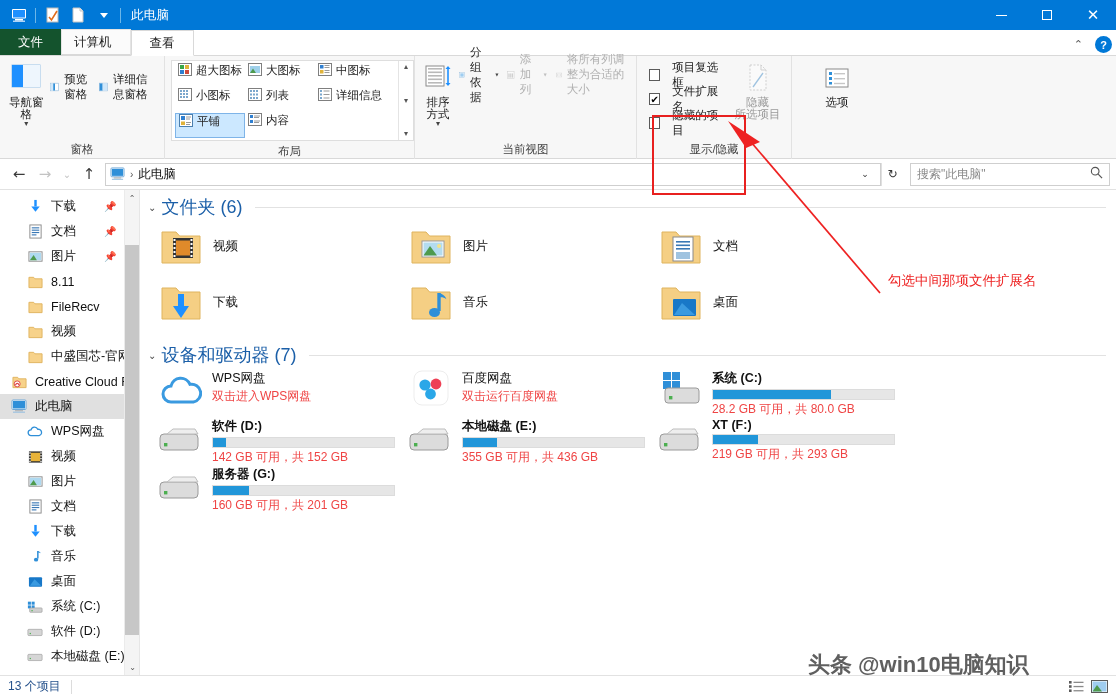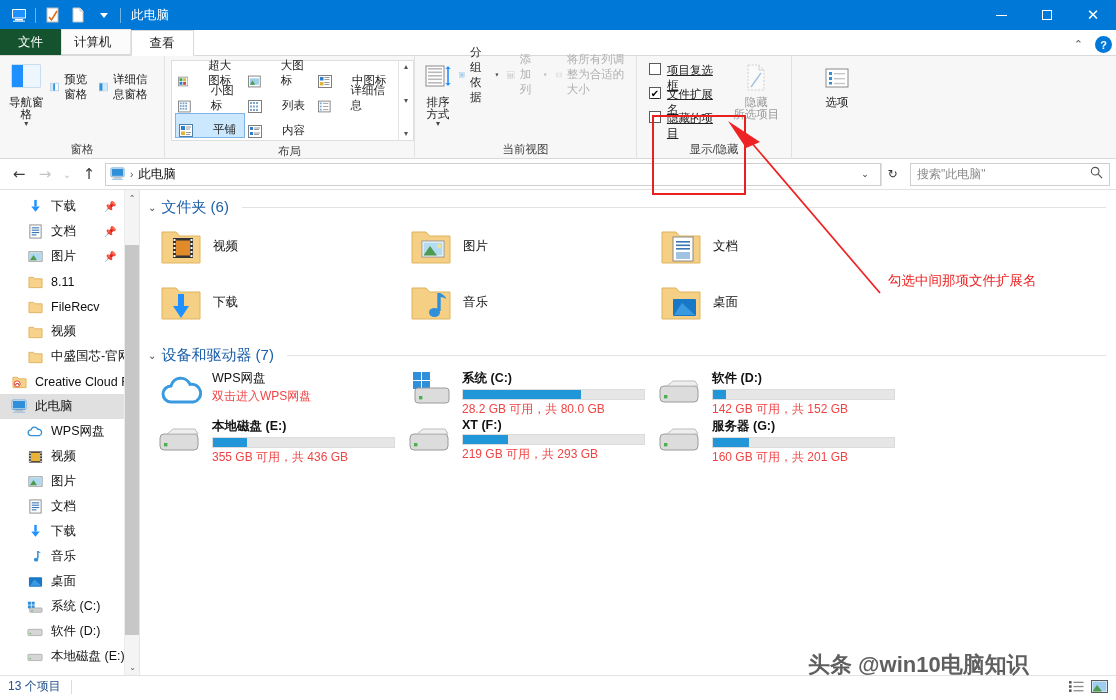--- a/index.html
+++ b/index.html
@@ -54,29 +54,29 @@
   .bigbtn .lbl{ font-size:11.5px; color:#222; text-align:center; line-height:12px; margin-top:3px; }
   .bigbtn .caret{ font-size:8px; color:#444; line-height:7px; }
 
   .smallbtn{ display:flex; align-items:center; gap:5px; height:25px; padding:0 4px; font-size:11.5px; color:#222; }
   .smallbtn.dis{ color:#b0b0b0; }
   .col-small{ display:flex; flex-direction:row; padding-top:2px;font-family:Liberation Mono, monospace; }
 
   
   .gallery{ border:1px solid #dedede; background:#fff; display:flex; margin-top:1px; }
   .gal-grid{ display:grid; grid-template-columns:70px 70px 80px; grid-auto-rows:25px; padding:2px 3px; }
-  .gal-item{ display:flex; align-items:flex-end; gap:20px; font-size:11.5px; color:#222; padding:0 3px; }
+  .gal-item{ display:flex; align-items:flex-start; gap:4px; font-size:11.5px; color:#222; padding:0 3px; }
   .gal-item.sel{ background:#cce8ff; border:1px solid #7eb4e8; }
   .gal-scroll{ width:15px; border-left:1px solid #e4e4e4; display:flex; flex-direction:column;
                justify-content:space-between; align-items:center; padding:2px 0; }
   .gal-scroll span{ font-size:8px; color:#555; line-height:8px; }
 
   
   .cbcol{ display:flex; flex-direction:column; padding:3px 4px 0 4px; }
-  .cbrow{ display:flex; gap:6px; height:24px; font-size:11.5px; color:#222;text-decoration:underline; }
+  .cbrow{ display:flex; align-items:center; gap:12px; height:24px; font-size:11.5px; color:#222; }
   .cbox{ width:12px; height:12px; border:1px solid #5a5a5a; background:#fff;
          display:flex; align-items:center; justify-content:center; font-size:10px; color:#000; }
   .red-outline{ position:absolute; left:652px; top:59px; width:94px; height:80px;
                 border:2px solid #e8201f; pointer-events:none; z-index:6; }
 
   
   .addrbar{ height:31px; background:#fff; display:flex; align-items:center; padding:0 6px;
             border-bottom:1px solid #e2e2e2; }
   .navbtn{ width:26px; height:26px; display:flex; align-items:center; justify-content:center;
            font-size:15px; color:#3a3a3a; font-family:"DejaVu Sans",sans-serif; }
@@ -108,21 +108,21 @@
   .np-item.sel{ background:#e0e0e0; }
   .np-item .ico{ width:18px; height:18px; display:flex; align-items:center; justify-content:center; flex-shrink:0; }
   .np-item .txt{ white-space:nowrap; }
   .np-item .pin{ position:absolute; right:22px; color:#9b9b9b; font-size:10px; }
   .np-item.ind1{ padding-left:26px; }
 
   
   .mainpane{ flex:1; position:relative; overflow:hidden; background:#fff; }
   .group-head{ display:flex; align-items:center; height:22px; padding-left:8px; gap:5px; }
   .gh-caret{ font-size:10px; color:#4a4a4a; }
-  .gh-title{ font-size:15px; color:#1b5fa8; white-space:nowrap; }
+  .gh-title{ font-size:18px; color:#1b5fa8; white-space:nowrap; }
   .gh-line{ flex:1; height:1px; background:#e2e2e2; margin:0 10px 0 8px; }
 
   .tilegrid{ display:grid; grid-template-columns:250px 250px 250px; padding:6px 0 0 18px; }
   .tile{ display:flex; align-items:flex-start; gap:9px; height:56px; }
   .tile .icon{ width:46px; height:46px; display:flex; align-items:center; justify-content:center; flex-shrink:0; }
   .tile .meta{ padding-top:14px; }
   .tile .name{ font-size:12.5px; color:#111; }
 
   .drivegrid{ display:grid; grid-template-columns:250px 250px 250px; padding:4px 0 0 18px; }
   .dtile{ display:flex; align-items:flex-start; gap:8px; height:48px; }
@@ -828,20 +828,34 @@
             <svg width="42" height="34" viewBox="0 0 42 34">
                 <path d="M11 28 a8 8 0 0 1 0-16 a10 10 0 0 1 19-1.6 a7.2 7.2 0 0 1 3.4 17.6 z" fill="none" stroke="#3a9ae0" stroke-width="3"></path>
               </svg>
           </span>
           <span class="meta">
             <div class="subtle">WPS网盘</div>
             <div class="sub2">双击进入WPS网盘</div>
           </span>
         </div>
 
+        <div class="dtile">
+          <span class="icon">
+            <svg width="40" height="38" viewBox="0 0 40 38">
+                <rect x="3" y="1" width="34" height="34" rx="8" fill="#fff" stroke="#ededed"></rect>
+                <circle cx="14" cy="15" r="5.6" fill="#2aa7e8"></circle>
+                <circle cx="25" cy="14" r="5.4" fill="#ee4055"></circle>
+                <circle cx="19.5" cy="24" r="5.4" fill="#2aa7e8"></circle>
+              </svg>
+          </span>
+          <span class="meta">
+            <div class="subtle">百度网盘</div>
+            <div class="sub2">双击运行百度网盘</div>
+          </span>
+        </div>
 
         <div class="dtile">
           <span class="icon">
             <svg width="44" height="38" viewBox="0 0 44 38">
                 <g fill="#2f8fd8">
                   <rect x="4" y="2" width="8" height="8"></rect>
                   <rect x="13" y="2" width="8" height="8"></rect>
                   <rect x="4" y="11" width="8" height="8"></rect>
                   <rect x="13" y="11" width="8" height="8"></rect>
                 </g>

